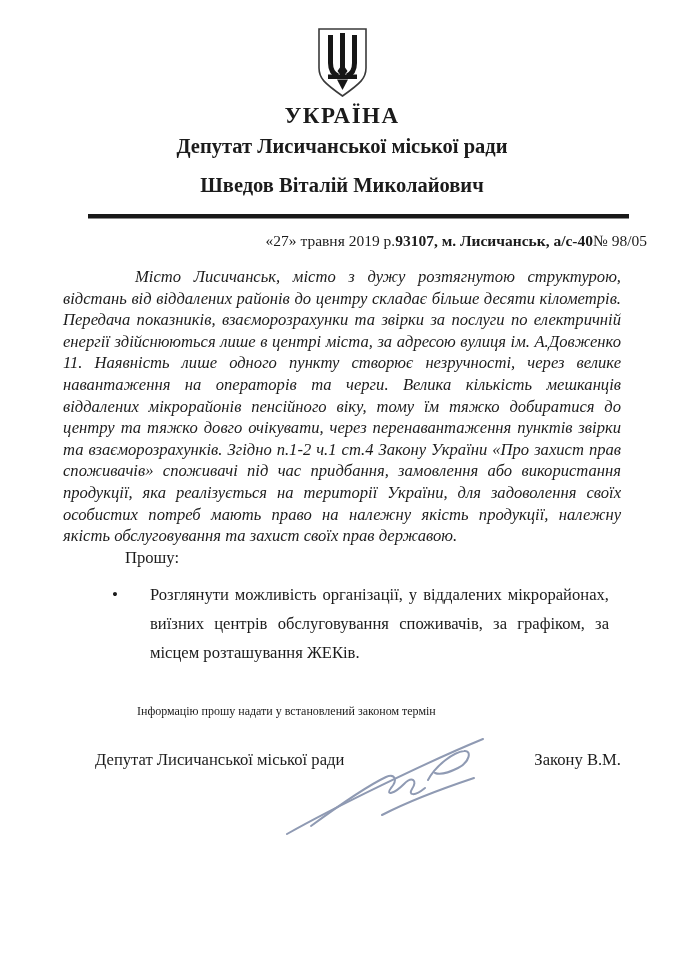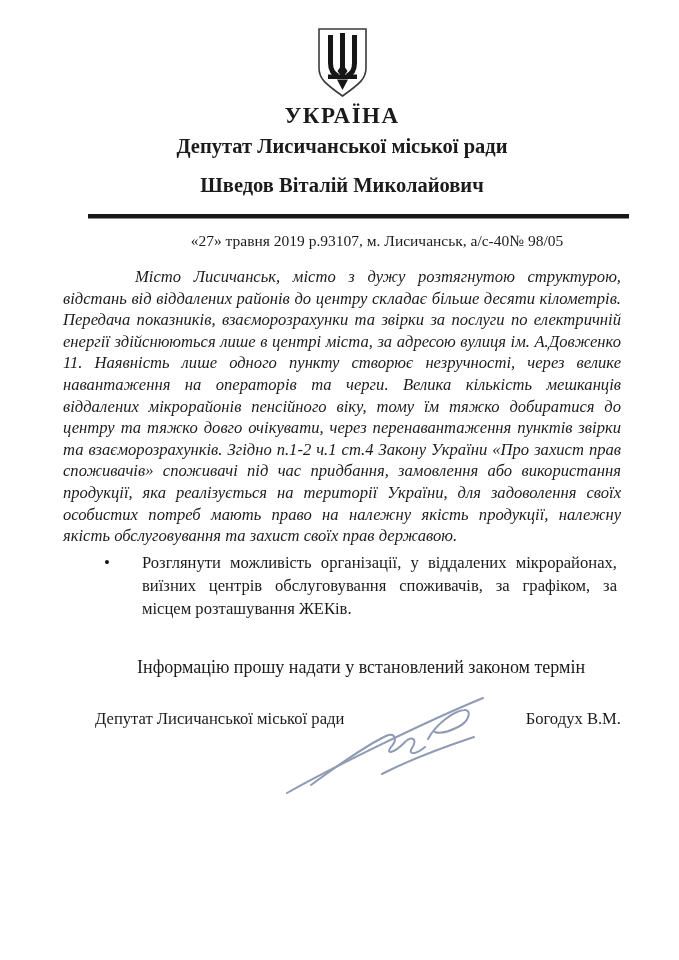--- a/index.html
+++ b/index.html
@@ -41,26 +41,26 @@
     margin: 17px 0 0 25px;
     width: 541px;
     height: 4px;
     background: #181818;
     border-bottom: 1.5px solid #8a8a8a;
   }
 
   
   .meta-row {
     display: flex;
-    justify-content: center;
+    justify-content: flex-end;
     align-items: baseline;
     margin: 13px -26px 0 44px;
     font-size: 15.5px;
   }
-  .meta-row .addr { font-weight: normal; }
+  .meta-row .addr { font-weight: bold; }
 
   
   .recipients {
     margin: 12px 0 0 295px;
     font-size: 16.4px;
     line-height: 22px;
   }
   .recipients .group-gap { height: 11px; }
 
   
@@ -72,38 +72,38 @@
     text-indent: 72px;
     font-style: italic;
   }
   .request-label {
     margin: 0;
     font-size: 16.6px;
     line-height: 21.6px;
     text-indent: 62px;
   }
   .bullet-list {
-    margin: 4px;
+    margin: 12px;
     padding: 0 0 0 75px;
     list-style: none;
     font-size: 16.6px;
-    line-height: 23px;
+    line-height: 29px;
     text-align: justify;
   }
   .bullet-list li { position: relative; }
   .bullet-list li::before {
     content: "\2022";
     position: absolute;
     left: -38px;
     top: 0;
     font-size: 17px;
   }
   .closing-line {
     margin: 37px 0 0 0;
-    font-size: 18px;
+    font-size: 12px;
     text-indent: 74px;
   }
 
   
   .sign-row {
     position: relative;
     margin-top: 31px;
     display: flex;
     justify-content: space-between;
     align-items: baseline;
@@ -145,33 +145,34 @@
 
   <div class="meta-row">
     <span>«27» травня 2019 р.</span>
     <span class="addr">93107, м. Лисичанськ, а/с-40</span>
     <span>№ 98/05</span>
   </div>
 
 
   <p class="body-paragraph">Місто Лисичанськ, місто з дужу розтягнутою структурою, відстань від віддалених районів до центру складає більше десяти кілометрів. Передача показників, взаєморозрахунки та звірки за послуги по електричній енергії здійснюються лише в центрі міста, за адресою вулиця ім. А.Довженко 11. Наявність лише одного пункту створює незручності, через велике навантаження на операторів та черги. Велика кількість мешканців віддалених мікрорайонів пенсійного віку, тому їм тяжко добиратися до центру та тяжко довго очікувати, через перенавантаження пунктів звірки та взаєморозрахунків. Згідно п.1-2 ч.1 ст.4 Закону України «Про захист прав споживачів» споживачі під час придбання, замовлення або використання продукції, яка реалізується на території України, для задоволення своїх особистих потреб мають право на належну якість продукції, належну якість обслуговування та  захист своїх прав державою.</p>
 
+  <p class="request-label">Прошу:</p>
 
   <ul class="bullet-list">
     <li>Розглянути можливість організації, у віддалених мікрорайонах, виїзних центрів обслуговування споживачів, за графіком, за місцем розташування ЖЕКів.</li>
   </ul>
 
   <p class="closing-line">Інформацію прошу надати у встановлений законом термін</p>
 
   <div class="sign-row">
     <span>Депутат Лисичанської міської ради</span>
     <svg class="signature-svg" viewBox="0 0 232 102" aria-hidden="true">
       <g stroke="#8f9ab3" stroke-width="2" fill="none" stroke-linecap="round">
         <path d="M2,98 C48,72 142,26 198,3"></path>
         <path d="M26,90 C56,68 82,50 101,41 C110,37 113,44 106,52 C100,60 109,58 119,48 C127,40 133,44 127,53 C123,59 129,61 140,52"></path>
         <path d="M143,44 C151,29 169,16 179,15 C187,14 185,26 173,32 C165,36 155,39 150,37"></path>
         <path d="M97,79 C126,64 162,51 189,42"></path>
       </g>
     </svg>
-    <span>Богодух В.М.</span>
+    <span>Закону В.М.</span>
   </div>
 
 </div>
 
 </body></html>

